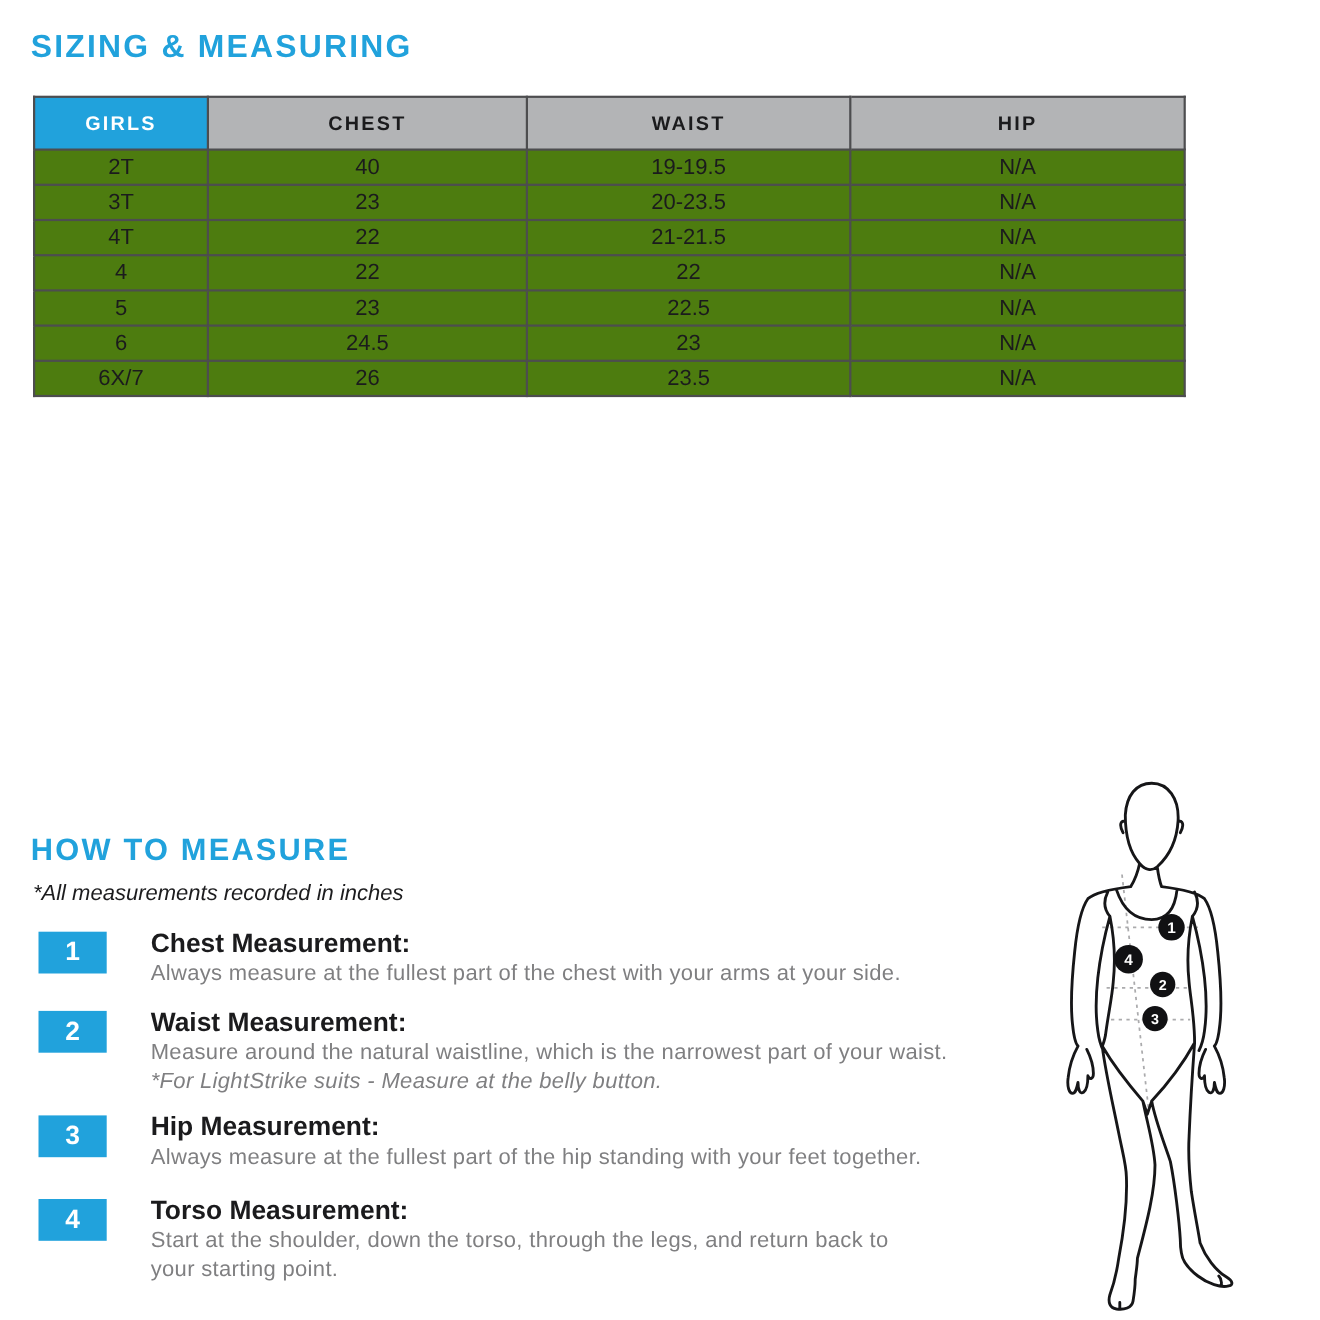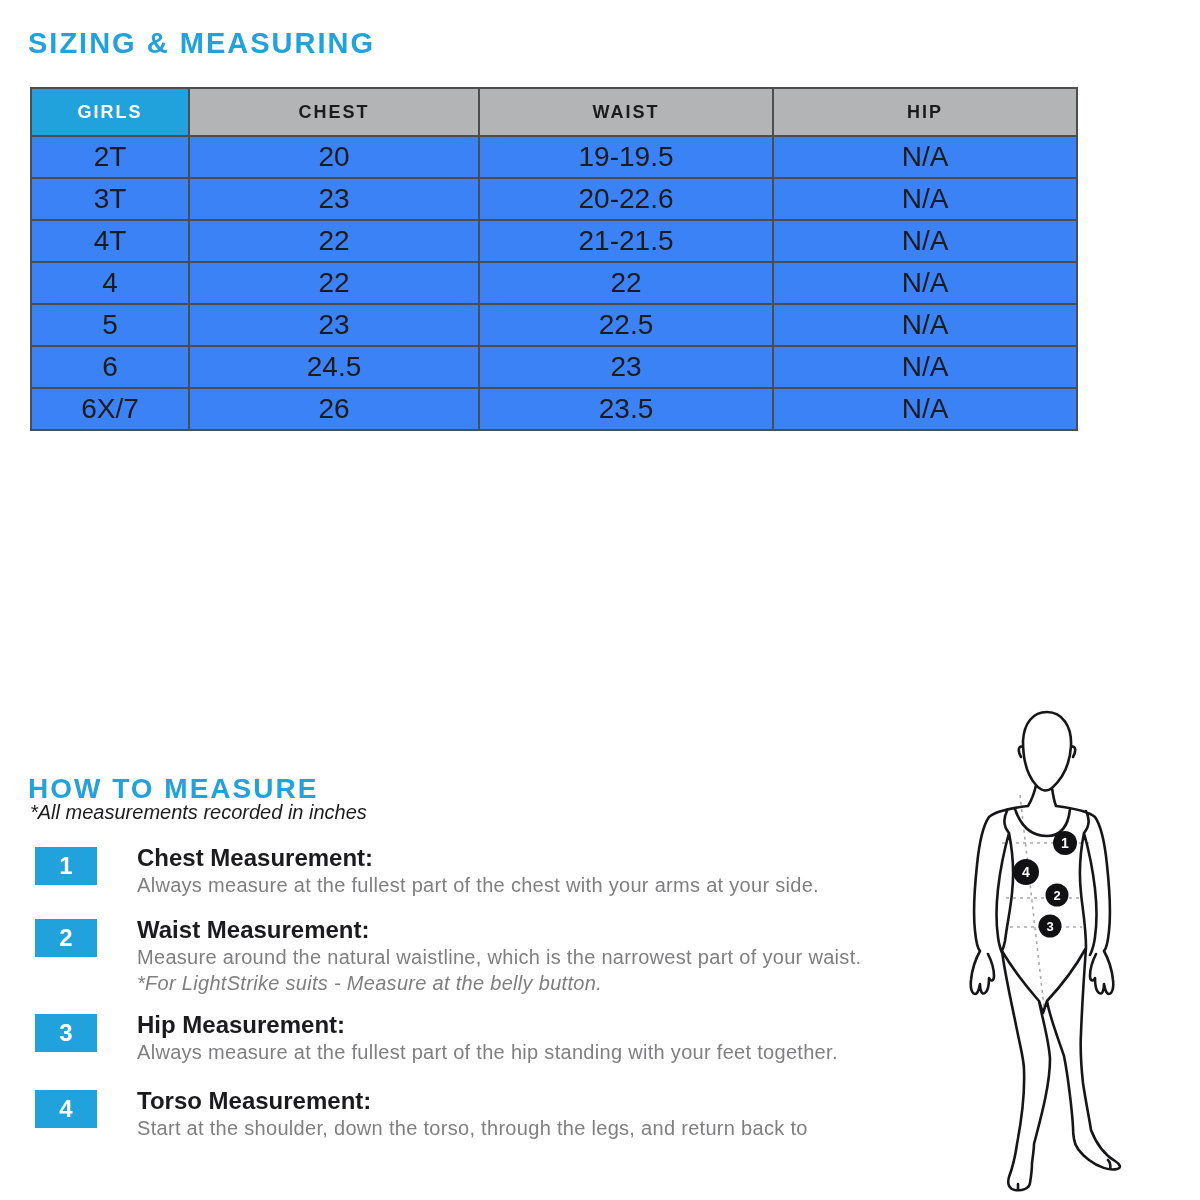--- a/index.html
+++ b/index.html
@@ -33,29 +33,28 @@
   }
   .size-table th{
     height:48px;background:var(--header-gray,#B3B4B6);
     color:var(--text-dark,#1B1B1D);
     font-size:18px;font-weight:bold;letter-spacing:2px;margin-left:31px;
   }
   .size-table th.girls-header{
     background:var(--accent-blue,#21A2DC);color:#ffffff;
   }
   .size-table td{
-    height:42px;background:#3b82f6;
+    height:32px;background:#4d7c0f;
     color:var(--text-dark,#1B1B1D);
-    font-size:28px;font-weight:normal;
+    font-size:20px;font-weight:normal;
   }
   .htm-title{
     position:absolute;left:28px;top:757px;
     font-size:28px;font-weight:bold;letter-spacing:2px;
     color:var(--accent-blue,#21A2DC);
-    margin-top:16px;
   }
   .htm-note{
     position:absolute;left:30px;top:801px;
     font-size:20px;font-style:italic;
     color:#1c1c1e;
   }
   .steps{position:absolute;left:35px;top:845px;width:1010px;height:330px;}
   .step{position:absolute;left:0;display:flex;align-items:flex-start;width:100%;}
   .step-num{
     flex:none;width:62px;height:38px;margin-top:2px;
@@ -97,28 +96,28 @@
       <tr>
         <th class="girls-header">GIRLS</th>
         <th>CHEST</th>
         <th>WAIST</th>
         <th>HIP</th>
       </tr>
     </thead>
     <tbody>
       <tr>
         <td>2T</td>
-        <td>20</td>
+        <td>40</td>
         <td>19-19.5</td>
         <td>N/A</td>
       </tr>
       <tr>
         <td>3T</td>
         <td>23</td>
-        <td>20-22.6</td>
+        <td>20-23.5</td>
         <td>N/A</td>
       </tr>
       <tr>
         <td>4T</td>
         <td>22</td>
         <td>21-21.5</td>
         <td>N/A</td>
       </tr>
       <tr>
         <td>4</td>
@@ -175,20 +174,21 @@
         <div class="step-title">Hip Measurement:</div>
         <div class="step-desc">Always measure at the fullest part of the hip standing with your feet together.</div>
       </div>
     </div>
 
     <div class="step" style="top:243px">
       <div class="step-num">4</div>
       <div class="step-body">
         <div class="step-title">Torso Measurement:</div>
         <div class="step-desc">Start at the shoulder, down the torso, through the legs, and return back to</div>
+        <div class="step-desc">your starting point.</div>
       </div>
     </div>
 
   </div>
 
   <div class="figure-wrap">
     <svg width="225" height="495" viewBox="0 0 225 495">
 
       <path d="M 60 92 L 84 304
                M 42 140 L 130 140

